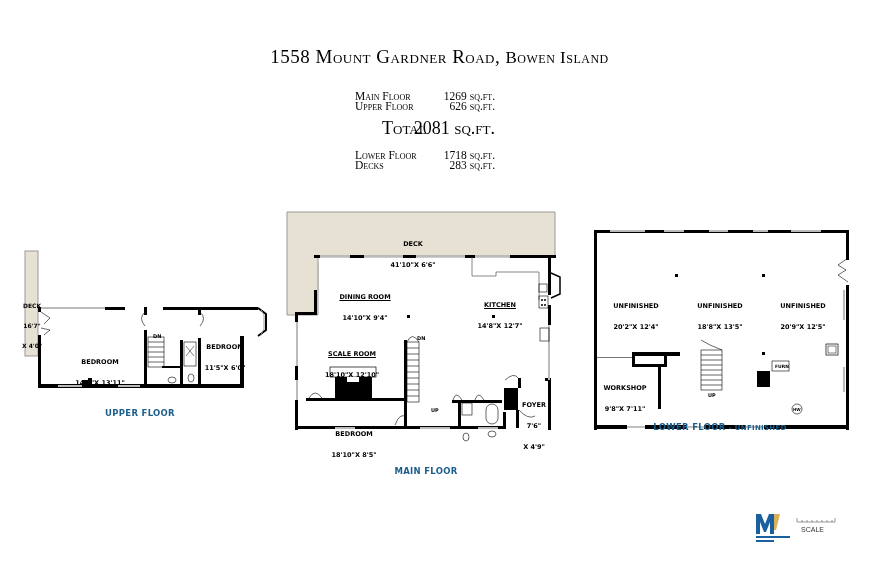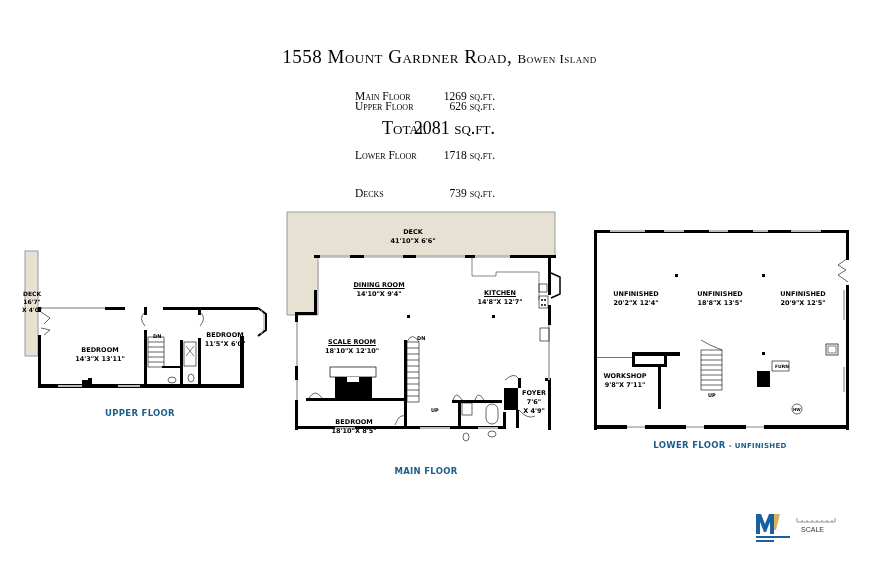--- a/index.html
+++ b/index.html
@@ -1,26 +1,26 @@
 <!DOCTYPE html>
 <html><head>
 <meta charset="utf-8">
 <style>
   html,body{margin:0;padding:0;background:#ffffff;}
   body{width:879px;height:586px;position:relative;overflow:hidden;font-family:"Liberation Sans",sans-serif;color:#000;}
   .title{position:absolute;left:0;top:46px;width:879px;text-align:center;font-family:"Liberation Serif",serif;font-size:19px;letter-spacing:0.5px;font-variant:small-caps;}
-  .title .sub{font-size:13px;}
+  .title .sub{font-size:17px;}
   .stats{position:absolute;font-family:"Liberation Serif",serif;font-variant:small-caps;font-size:11.5px;line-height:12px;}
   .stat-row{position:absolute;white-space:nowrap;}
   .stat-row .lbl{position:absolute;left:0;}
   .stat-row .val{position:absolute;right:0;text-align:left;}
   .total{font-size:18px;}
   svg{position:absolute;left:0;top:0;}
   .room{position:absolute;font-family:"DejaVu Sans",sans-serif;font-weight:bold;font-size:6.5px;text-align:center;line-height:9px;white-space:nowrap;transform:translateX(-50%);}
-  .room .nm{display:block;}
+  .room .nm{display:block;margin-top:12px;}
   .room .nm.u{text-decoration:underline;}
   .flabel{position:absolute;font-family:"DejaVu Sans",sans-serif;font-weight:bold;font-size:8.5px;color:#1b5e8c;white-space:nowrap;transform:translateX(-50%);letter-spacing:0.3px;}
   .flabel .suf{font-size:7px;}
   .small{position:absolute;font-family:"DejaVu Sans",sans-serif;font-weight:bold;font-size:5px;white-space:nowrap;}
   .logo{position:absolute;left:756px;top:514px;width:36px;height:30px;}
   .scale{position:absolute;left:795px;top:512px;width:42px;height:28px;}
   .scale .lbl{position:absolute;left:6px;top:14px;font-size:7px;font-family:"Liberation Sans",sans-serif;color:#333;}
 </style>
 </head>
 <body>
@@ -40,23 +40,23 @@
     <span class="val">626 sq.ft.</span>
   </div>
   <div class="stat-row total" style="left:27px;top:32px;width:113px;height:16px;">
     <span class="lbl">Total</span>
     <span class="val">2081 sq.ft.</span>
   </div>
   <div class="stat-row" style="left:0;top:59px;width:140px;height:12px;">
     <span class="lbl">Lower Floor</span>
     <span class="val">1718 sq.ft.</span>
   </div>
-  <div class="stat-row" style="left:0;top:69px;width:140px;height:12px;margin-top:28px;">
+  <div class="stat-row" style="left:0;top:69px;width:140px;height:12px;">
     <span class="lbl">Decks</span>
-    <span class="val">739 sq.ft.</span>
+    <span class="val">283 sq.ft.</span>
   </div>
 </div>
 
 <svg width="879" height="586" viewBox="0 0 879 586">
 
   <g>
     <rect x="25" y="251" width="13" height="105" fill="#e6e1d2" stroke="#999" stroke-width="1"></rect>
 
     <g fill="#000">
       <rect x="38" y="307" width="3" height="5"></rect>
@@ -273,21 +273,21 @@
   <span class="nm">BEDROOM</span>
   <span class="nm">11'5"X 6'0"</span>
 </div>
 <div class="small" style="left:153px;top:333px;">DN</div>
 <div class="flabel" style="left:140px;top:408px;">UPPER FLOOR</div>
 
 <div class="room" style="left:413px;top:228px;">
   <span class="nm">DECK</span>
   <span class="nm">41'10"X 6'6"</span>
 </div>
-<div class="room" style="left:379px;top:281px;">
+<div class="room" style="left:365px;top:281px;">
   <span class="nm u">DINING ROOM</span>
   <span class="nm">14'10"X 9'4"</span>
 </div>
 <div class="room" style="left:500px;top:289px;text-align:center;">
   <span class="nm u">KITCHEN</span>
   <span class="nm">14'8"X 12'7"</span>
 </div>
 <div class="room" style="left:352px;top:338px;">
   <span class="nm u">SCALE ROOM</span>
   <span class="nm">18'10"X 12'10"</span>
@@ -317,21 +317,21 @@
   <span class="nm">UNFINISHED</span>
   <span class="nm">20'9"X 12'5"</span>
 </div>
 <div class="room" style="left:625px;top:372px;">
   <span class="nm">WORKSHOP</span>
   <span class="nm">9'8"X 7'11"</span>
 </div>
 <div class="small" style="left:708px;top:392px;">UP</div>
 <div class="small" style="left:775px;top:364px;font-size:4.5px;">FURN</div>
 <div class="small" style="left:793px;top:407px;font-size:4px;">HW</div>
-<div class="flabel" style="left:720px;top:440px;">
+<div class="flabel" style="left:720px;top:422px;">
   <span>LOWER FLOOR</span> <span class="suf">- UNFINISHED</span>
 </div>
 
 <div class="logo">
   <svg width="36" height="30" viewBox="0 0 36 30">
     <polygon points="0,0 5,0 9,10 13,0 18,0 18,20 14,20 14,8 10,18 8,18 4,8 4,20 0,20" fill="#1a5fa0"></polygon>
     <polygon points="18,0 24,0 20,16 18,16" fill="#d9b15a"></polygon>
     <rect x="0" y="22" width="34" height="2" fill="#1a5fa0"></rect>
     <rect x="0" y="26" width="18" height="2" fill="#1a5fa0"></rect>
   </svg>

